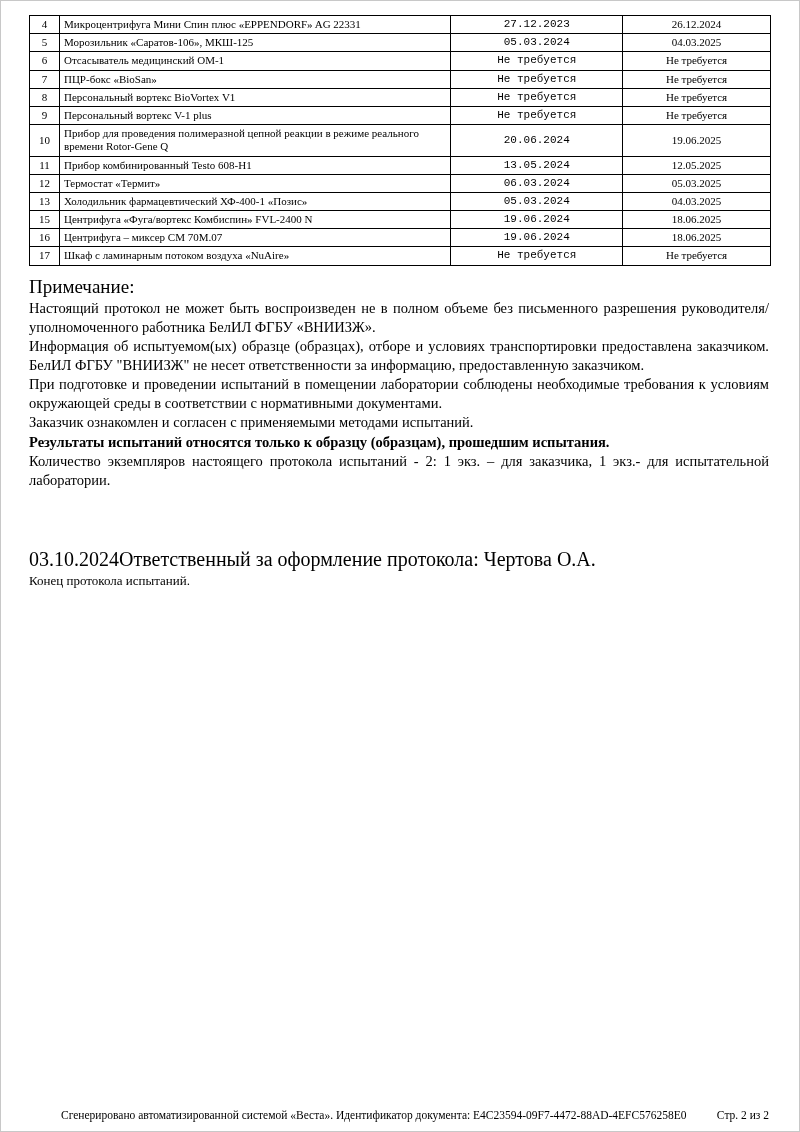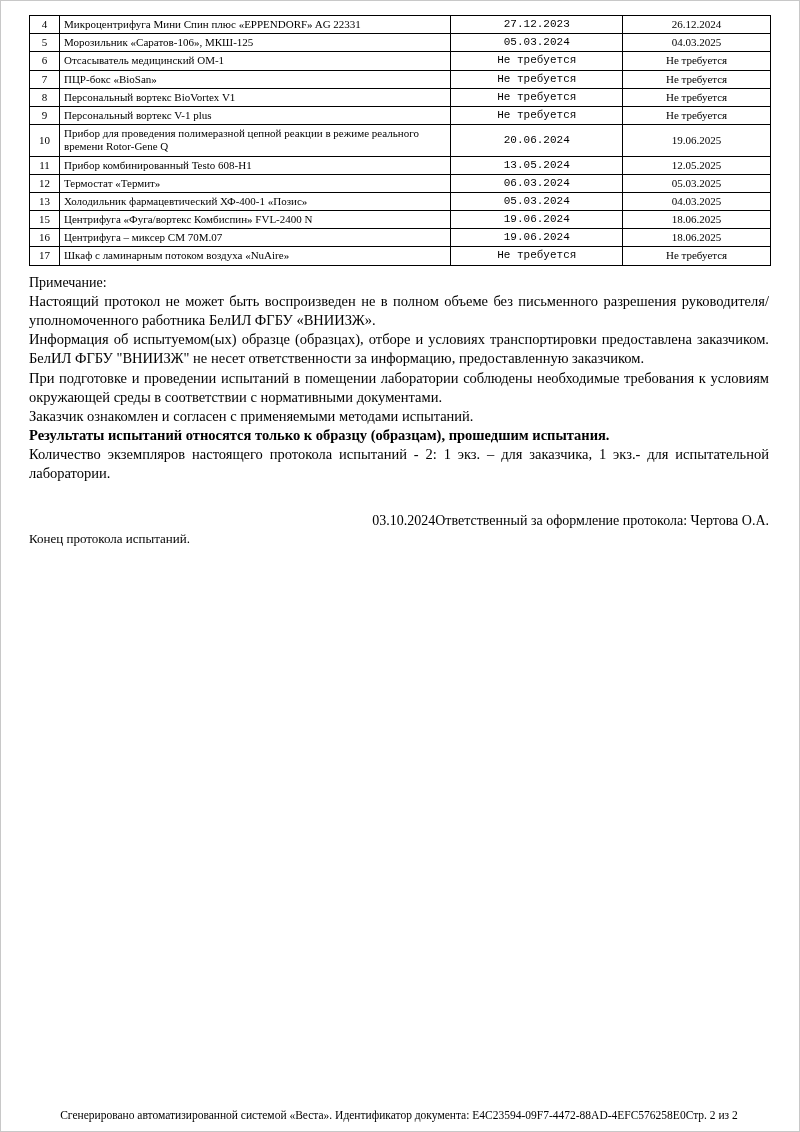--- a/index.html
+++ b/index.html
@@ -24,42 +24,43 @@
     border: 1px solid #000;
     padding: 2px 4px;
     vertical-align: middle;
   }
   td.c-num { width: 30px; text-align: center; }
   td.c-name { width: 392px; text-align: left; }
   td.c-d1 { width: 172px; text-align: center; font-family: Liberation Mono, monospace; }
   td.c-d2 { width: 148px; text-align: center; }
 
   .notes { margin-top: 8px; font-size: 14.5px; line-height: 1.32; }
-  .notes-heading { font-size: 14px; font-weight: normal; }
+  .notes-heading { font-size: 19px; font-weight: normal; }
   .note-p { text-align: justify; }
   .note-p.bold { font-weight: bold; }
 
   .sig-row {
-    margin-top: 30px;
+    margin-top: 58px;
     display: flex;
-    justify-content: flex-end;
-    font-size: 14px;
+    justify-content: flex-start;
+    font-size: 20px;
   }
   .end-line { font-size: 13px; margin-top: 2px; }
 
   .footer {
     position: absolute;
     left: 28px; right: 30px; bottom: 8px;
     font-size: 11.5px;
     line-height: 1.3;
   }
   .footer-bottom {
     display: flex;
-    justify-content: center;
+    justify-content: space-between;
     align-items: flex-end;
+    margin-left: 32px;
   }
 </style>
 </head>
 <body>
 
 <div class="page">
 
   <table class="equip">
     <tbody>
       <tr>

